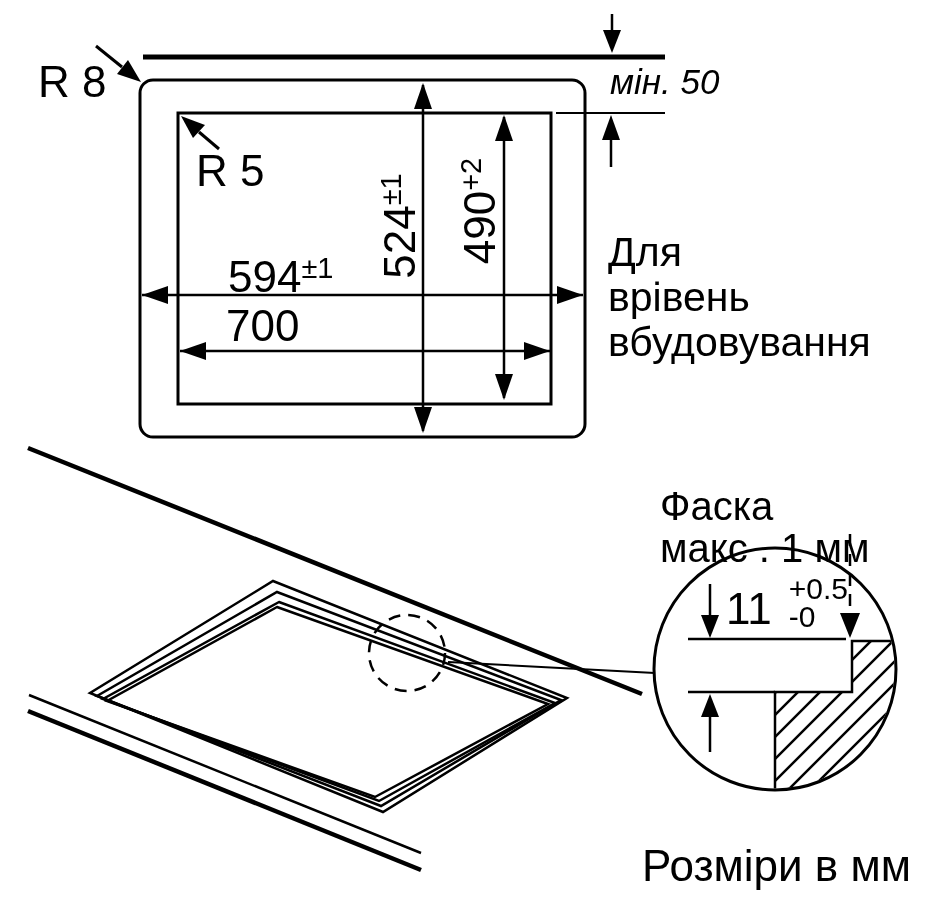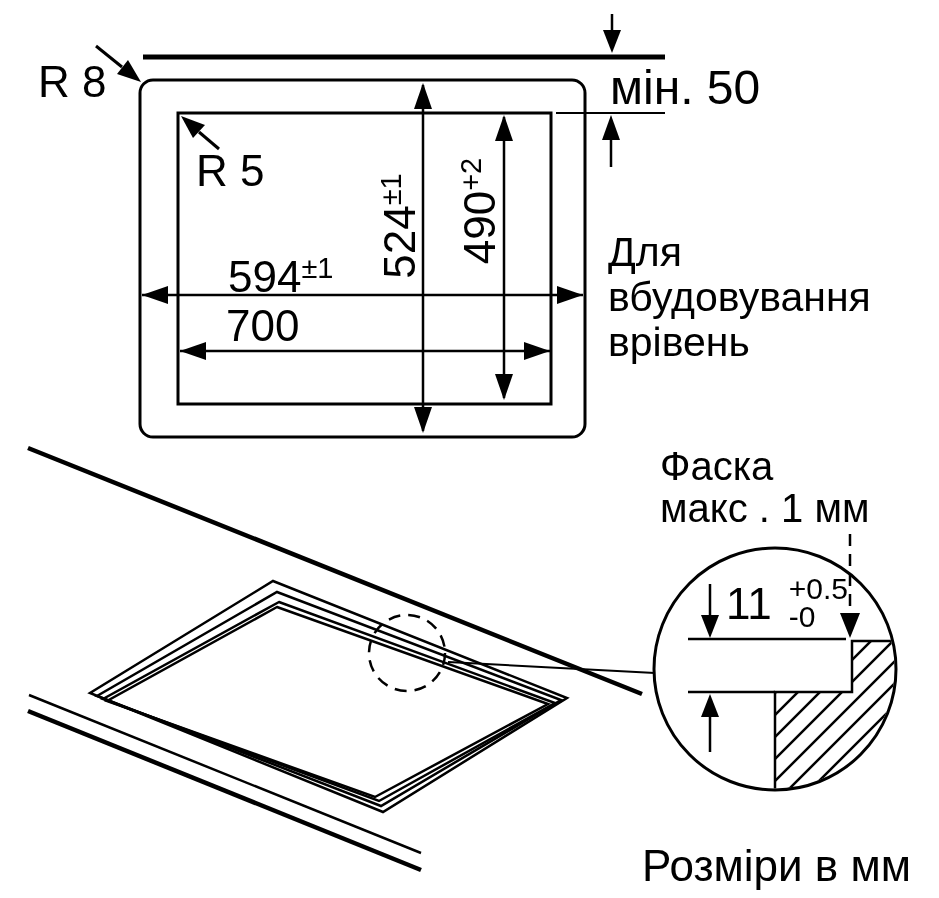--- a/index.html
+++ b/index.html
@@ -12,26 +12,26 @@
   }
   #linework{position:absolute;left:0;top:0;}
   .t{
     position:absolute;
     color:#000;
     line-height:1;
     white-space:nowrap;
     font-family:"Liberation Sans",sans-serif;
   }
   .fs44{font-size:44px;}
-  .fs40{font-size:48px;}
+  .fs40{font-size:35px;font-style:italic;}
   .sup{font-size:29px;vertical-align:14px;}
   .rot{transform:translate(-50%,-50%) rotate(-90deg);}
   .note{line-height:45px;font-size:41px;margin-top:40px;}
-  .note2{line-height:42px;font-size:40px;}
-  .depth{display:inline-flex;align-items:center;}
+  .note2{line-height:42px;font-size:40px;margin-top:40px;}
+  .depth{display:inline-flex;align-items:flex-end;}
   .tolstack{
     display:inline-flex;flex-direction:column;
     font-size:30px;line-height:28px;margin-left:17px;margin-top:-2px;
   }
 </style>
 </head>
 <body>
 
 <div id="canvas" style="background: rgb(255, 255, 255);">
 
@@ -150,22 +150,22 @@
   </div>
 
   <div class="t fs44 rot" style="left:479px;top:211px;">
     <span>490</span><span class="sup">+2</span>
   </div>
 
   <div class="t fs40" style="left:610px;top:64px;">мін. 50</div>
 
   <div class="t note" style="left:608px;top:190px;">
     <div>Для</div>
+    <div>врівень</div>
     <div>вбудовування</div>
-    <div>врівень</div>
   </div>
 
   <div class="t note2" style="left:660px;top:445px;">
     <div>Фаска</div>
     <div>макс . 1 мм</div>
   </div>
 
   <div class="t fs44 depth" style="left:726px;top:577px;">
     <span>11</span>
     <span class="tolstack">

